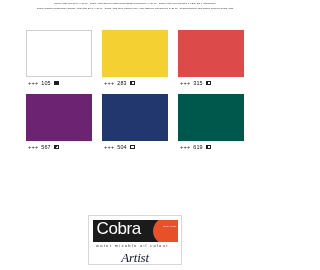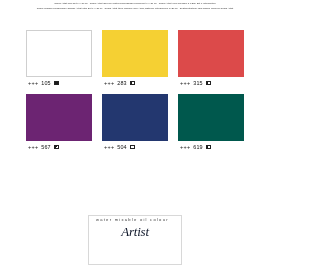--- a/index.html
+++ b/index.html
@@ -224,17 +224,23 @@
         <div class="swatch" style="background: rgb(0, 88, 77);"></div>
         <div class="label">
           <span class="plus">+++</span>
           <span class="code">619</span>
           <span class="opacity-box half"></span>
         </div>
       </div>
     </div>
 
   <div class="logo-block">
+    <div class="logo-bar">
+      <span class="logo-word">Cobra</span>
+      <span class="logo-badge">
+        <span class="badge-text">Royal Talens</span>
+      </span>
+    </div>
     <div class="logo-sub">water mixable oil colour</div>
     <div class="logo-artist">Artist</div>
   </div>
 
 </div>
 
 </body></html>

